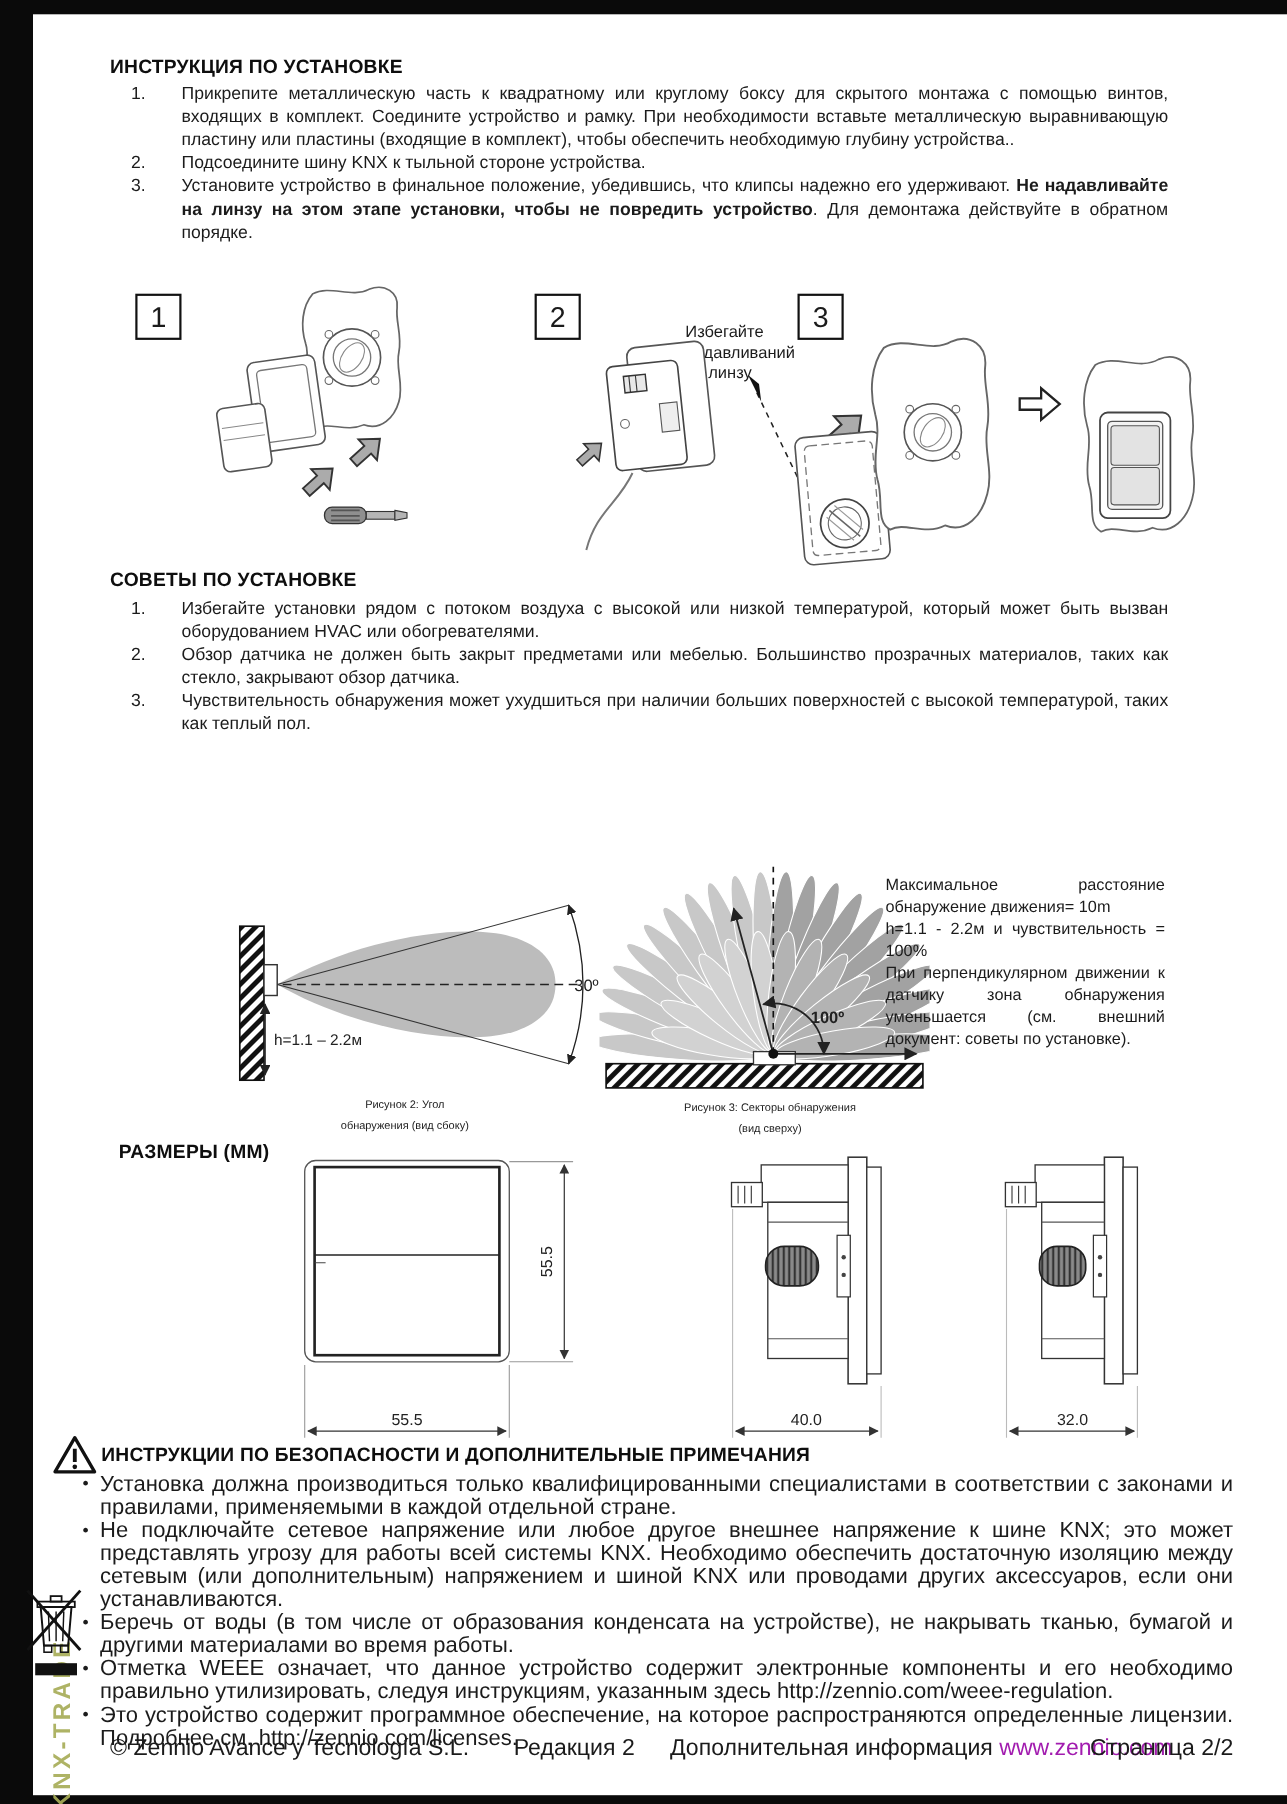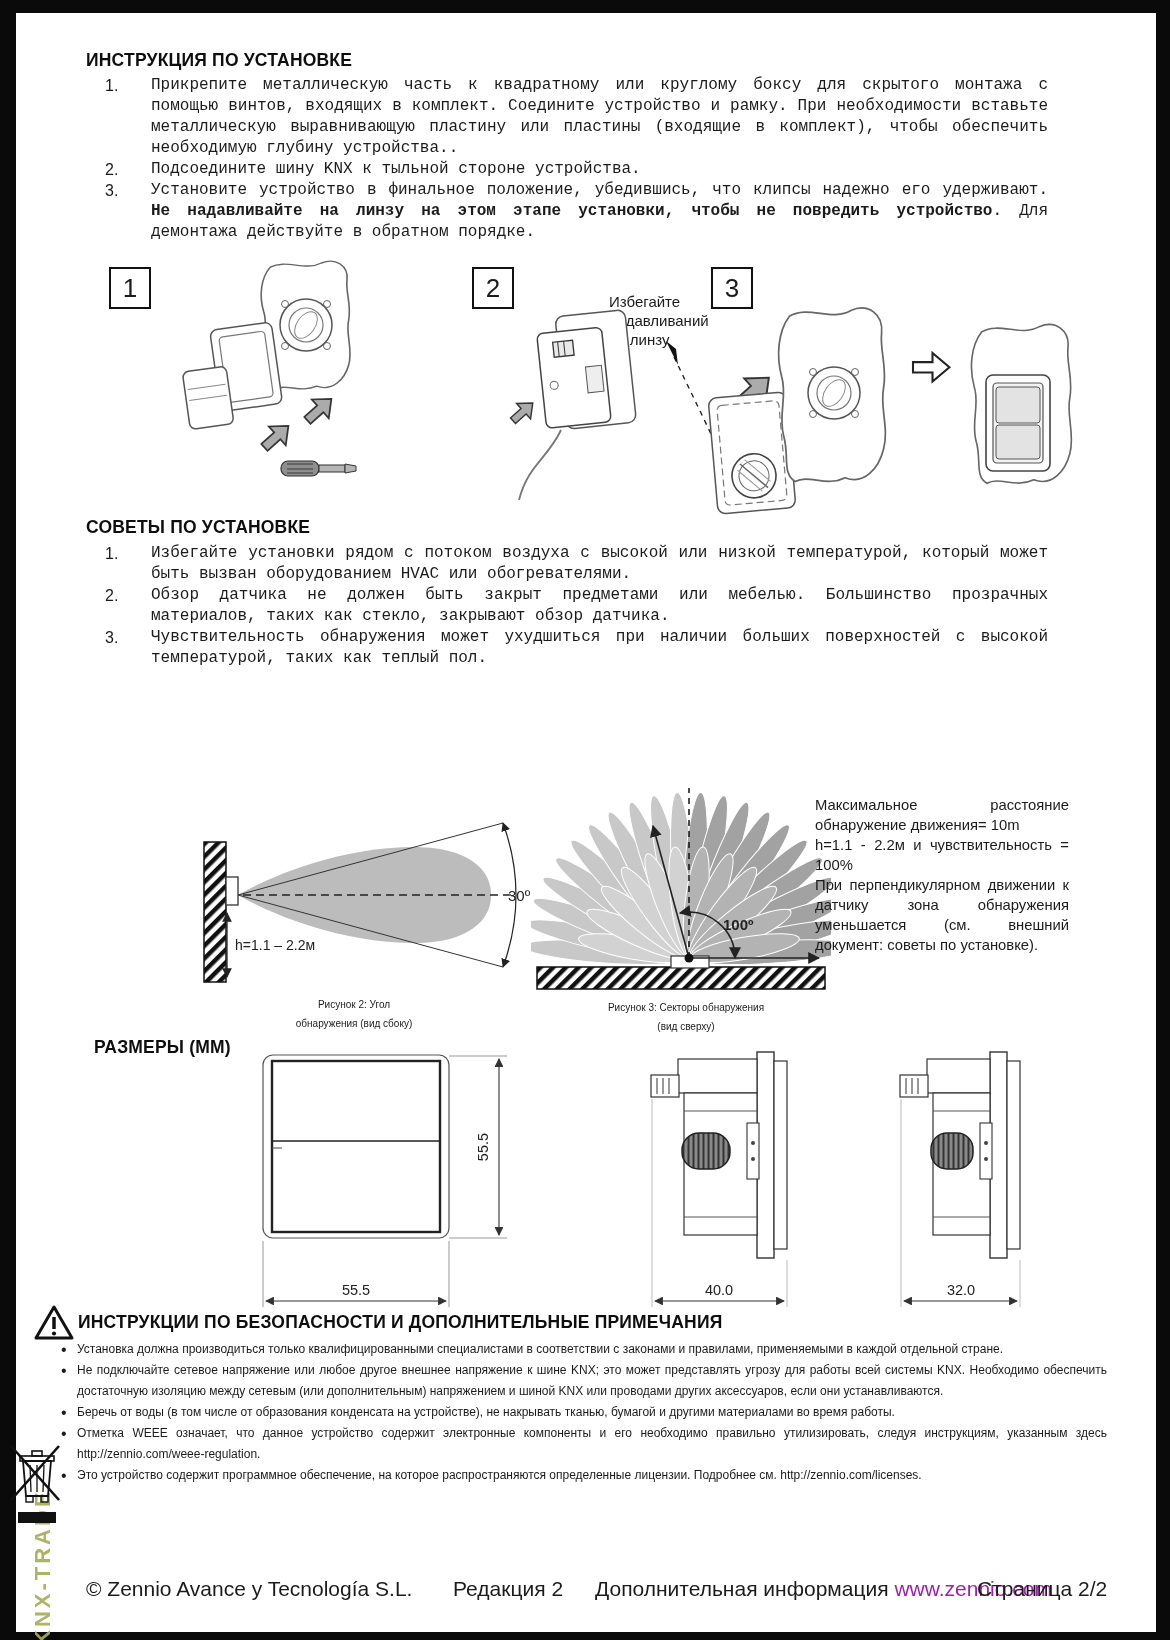--- a/index.html
+++ b/index.html
@@ -1,37 +1,37 @@
 <!DOCTYPE html>
 <html><head>
 <meta charset="utf-8">
 <style>
   html,body{margin:0;padding:0;}
   body{
     width:1170px;height:1640px;position:relative;background:#0a0a0a;
     font-family:"Liberation Sans","DejaVu Sans",sans-serif;color:#1b1b1b;
     overflow:hidden;
   }
-  #page{position:absolute;left:16px;top:13px;width:1140px;height:1619px;background:#ffffff;}
+  #page{position:absolute;left:30px;top:13px;width:1140px;height:1619px;background:#ffffff;}
   .abs{position:absolute;}
   .h1{font-weight:bold;font-size:17.5px;color:#0e0e0e;letter-spacing:.2px;white-space:nowrap;}
   .body-text{font-size:16px;line-height:21px;text-align:justify;}
   .olist .li{display:flex;}
   .olist .num{flex:none;width:50px;padding-left:4px;box-sizing:border-box;font-size:16px;line-height:21px;}
-  .olist p{margin:0;flex:1;font-family:Liberation Mono, monospace;}
+  .olist p{margin:0;flex:1;}
   .numbox{width:42px;height:42px;border:2px solid #111;display:flex;align-items:center;justify-content:center;
           font-size:26px;background:#fff;box-sizing:border-box;}
   .lens-note{font-size:15px;line-height:19px;}
   .cap{font-size:10px;line-height:19px;text-align:center;}
-  .note-block{font-size:14.8px;line-height:20px;margin-left:24px;}
+  .note-block{font-size:14.8px;line-height:20px;}
   .note-block .jl{text-align:justify;text-align-last:justify;}
   .note-block .rest{text-align:justify;margin:0;}
   .bullets .bullet{display:flex;}
   .bullets .bmark{flex:none;width:16px;font-size:16px;line-height:21px;}
-  .bullets p{margin:0;flex:1;font-size:12px;line-height:21px;text-align:justify;}
+  .bullets p{margin:0;flex:1;font-size:20px;line-height:21px;text-align:justify;}
   .footer-item{font-size:21px;white-space:nowrap;}
   .link{color:#a21caf;cursor:pointer;}
   .watermark{
     font-size:22px;font-weight:bold;letter-spacing:3px;color:#a8ad58;opacity:.92;
     transform-origin:0 0;transform:rotate(-90deg);white-space:nowrap;
   }
   svg text{font-family:"Liberation Sans","DejaVu Sans",sans-serif;fill:#222;}
 </style>
 </head>
 <body>

